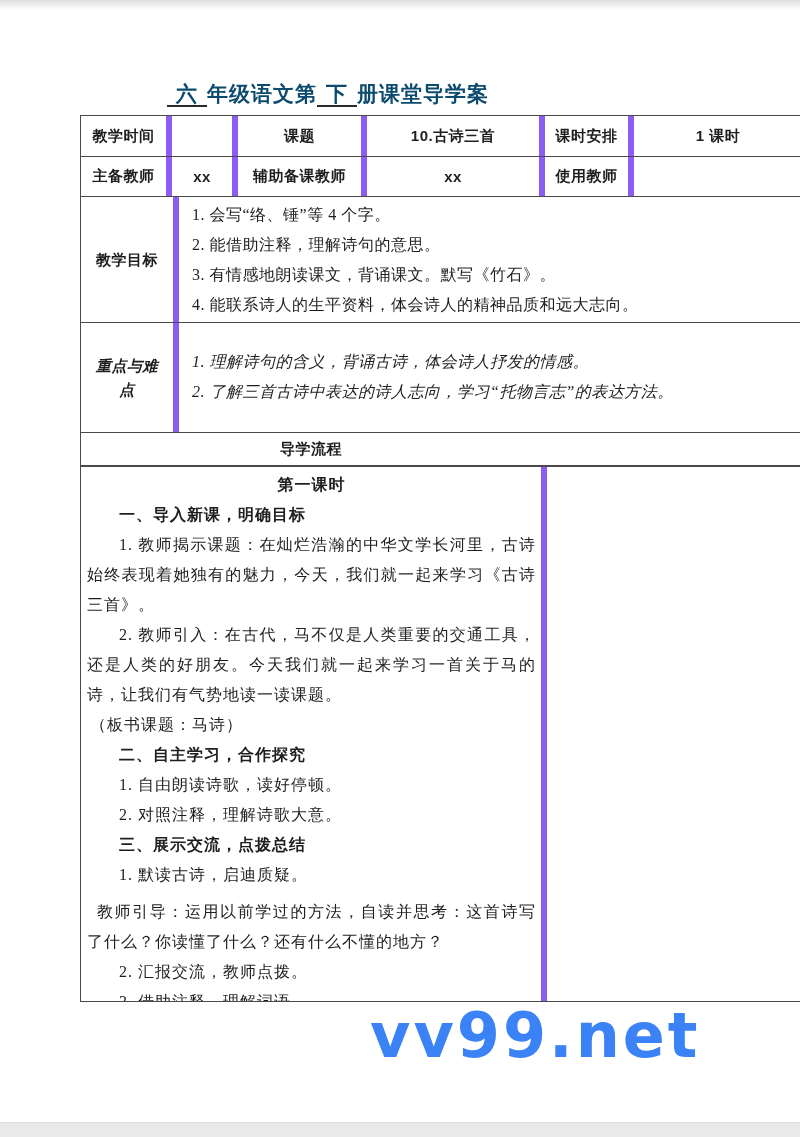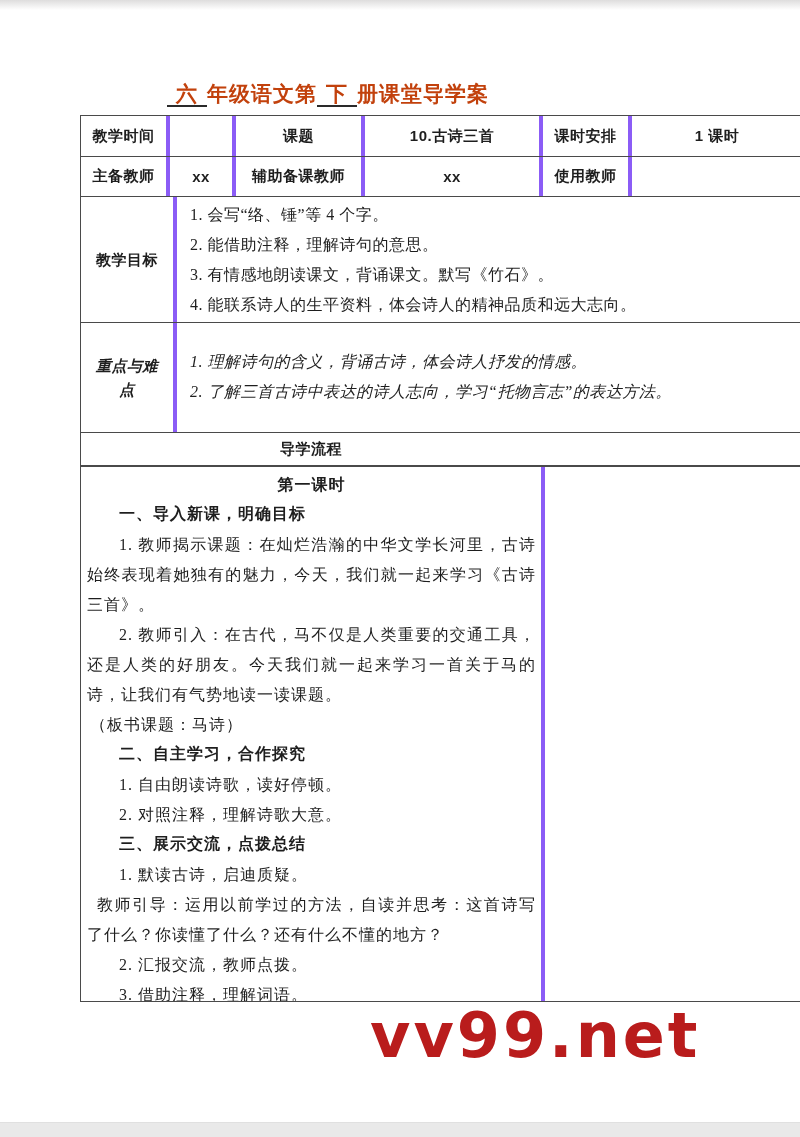--- a/index.html
+++ b/index.html
@@ -18,40 +18,40 @@
   .bottom-strip {
     position: absolute; left: 0; top: 1122px; width: 800px; height: 15px;
     background: #e9e9e9;
     border-top: 1px solid #e0e0e0;
   }
   .doc-title {
     position: absolute; top: 80px; left: 0; width: 656px;
     text-align: center;
     font-family: "Liberation Sans", sans-serif;
     font-weight: bold; font-size: 21px; letter-spacing: 1px;
-    color: #c2410c;
+    color: #0c4a6e;
   }
   .doc-title .u {
     border-bottom: 2px solid #2a2a2a;
     padding: 0 9px;
   }
   .doc-table {
     position: absolute; left: 80px; top: 115px; width: 723px;
     border: 1px solid #4a4a4a;
     background: #fff;
   }
   .trow { display: grid; border-top: 1px solid #4a4a4a; }
   .trow:first-child { border-top: none; }
   .r12 { grid-template-columns: 85px 66px 129px 178px 89px 1fr; height: 40px; }
   .r3  { grid-template-columns: 92px 1fr; height: 126px; }
   .r4  { grid-template-columns: 92px 1fr; height: 110px; font-style: italic; }
   .r5  { grid-template-columns: 460px 1fr; height: 33px; }
   .r6  { grid-template-columns: 460px 1fr; height: 536px; border-top-width: 2px; }
   .cell {
-    border-left: 4px solid #8b5cf6;
+    border-left: 6px solid #8b5cf6;
     display: flex; align-items: center; justify-content: center;
     overflow: hidden;
   }
   .cell:first-child { border-left: none; }
   .lbl {
     font-family: "Liberation Sans", sans-serif;
     font-weight: bold; font-size: 15px; letter-spacing: 0.5px;
     text-align: center;
   }
   .val {
@@ -71,32 +71,32 @@
     padding: 3px 5px 0 6px;
     font-size: 16px;
   }
   .session-title {
     text-align: center;
     font-family: "Liberation Sans", sans-serif;
     font-weight: bold; font-size: 16px; letter-spacing: 1px;
     line-height: 30px;
   }
   .lesson-heading {
-    font-family: Liberation Mono, monospace;
+    font-family: Liberation Serif, serif;
     font-weight: bold; letter-spacing: 1px;
     padding-left: 32px; line-height: 30px;
   }
   .lesson-para  { text-indent: 32px; text-align: justify; letter-spacing: 1px; line-height: 30px; }
   .lesson-plain { text-indent: 3px;  letter-spacing: 1px; line-height: 30px; }
-  .lesson-lead  { text-indent: 10px; text-align: justify; letter-spacing: 1px; line-height: 30px; }
+  .lesson-lead  { text-indent: 10px; text-align: justify; letter-spacing: 1px; line-height: 30px; margin-top: 7px; }
   .watermark {
     position: absolute; left: 370px; top: 999px;
     font-family: "DejaVu Sans", sans-serif;
     font-weight: bold; font-size: 62px; letter-spacing: 3px;
-    color: #b91c1c;
+    color: #3b82f6;
     user-select: none;
   }
 </style>
 </head>
 <body>
 
 <div class="top-fade"></div>
 
 <div class="doc-title">
   <span class="u">六</span><span>年级语文第</span><span class="u">下</span><span>册课堂导学案</span>

